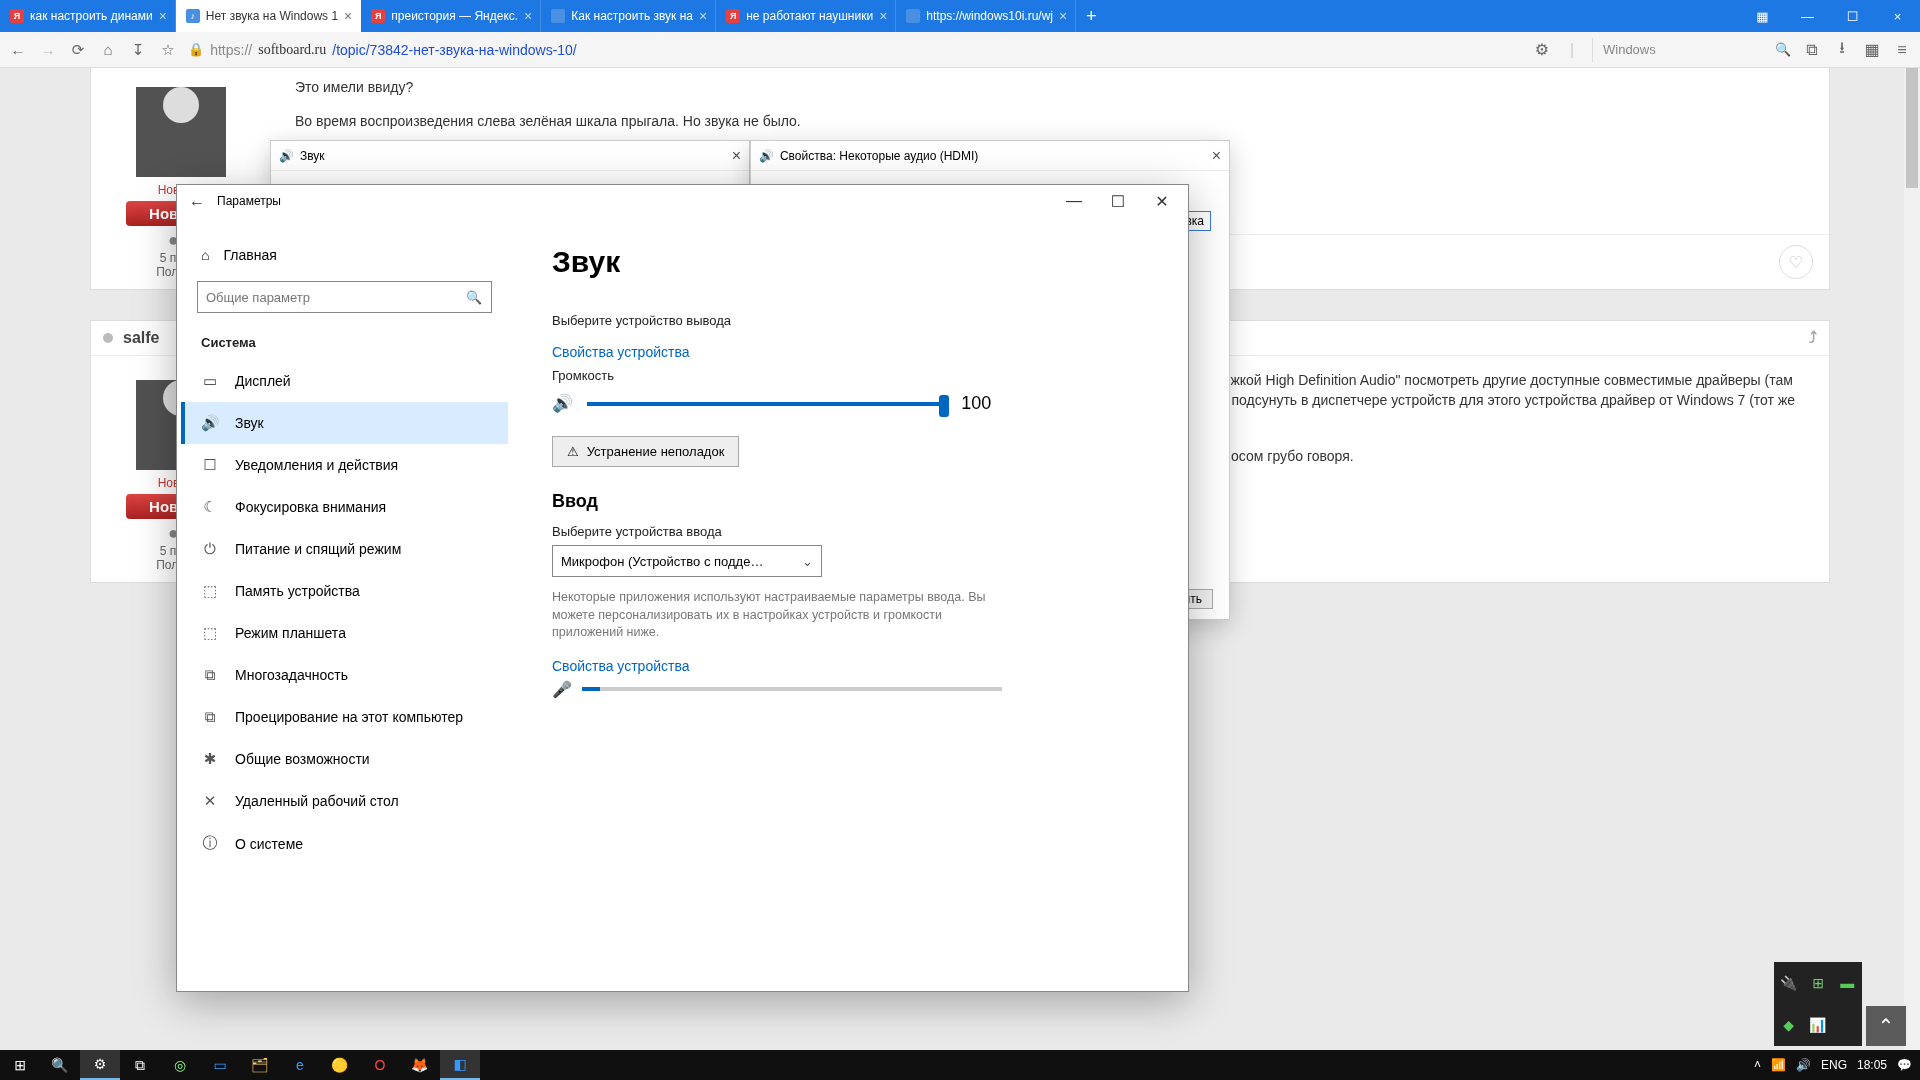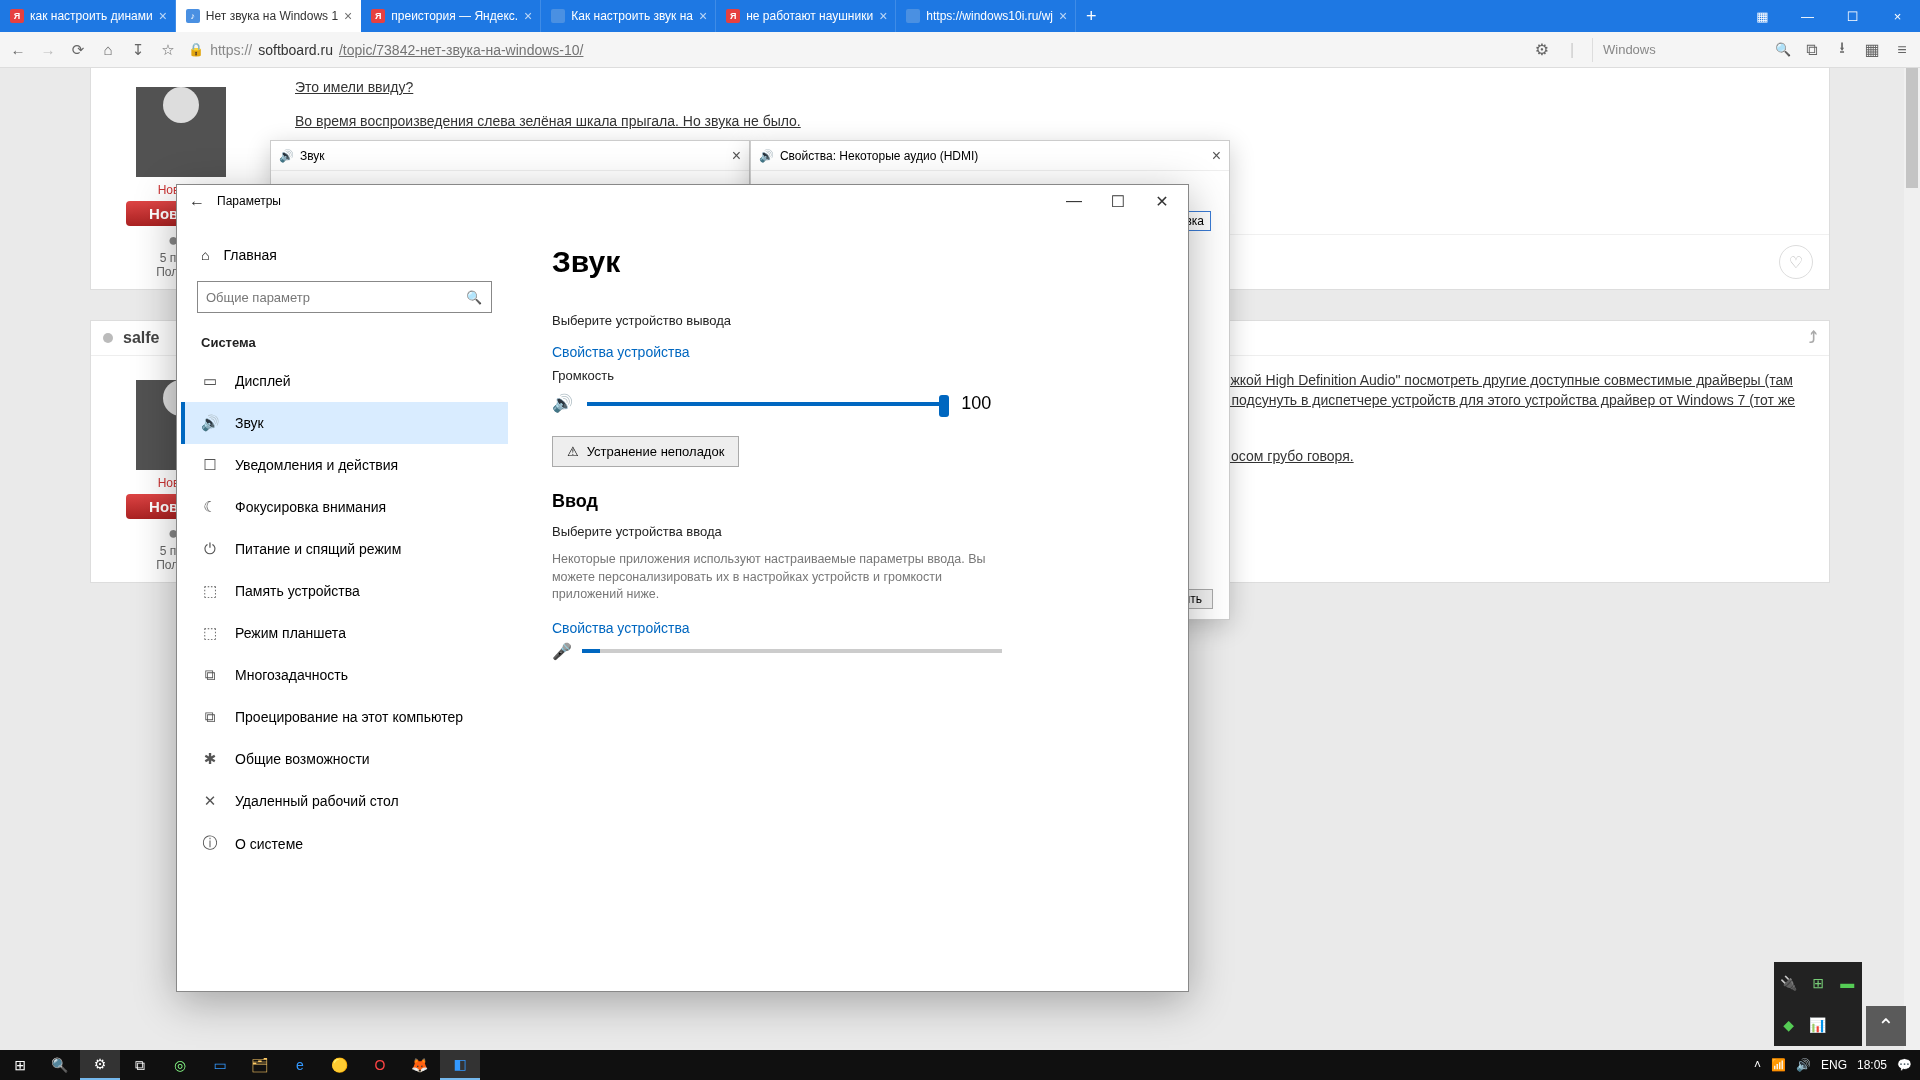--- a/index.html
+++ b/index.html
@@ -15,37 +15,37 @@
 .tab .tclose { font-size:14px; opacity:.7; }
 .newtab { width:30px; display:flex; align-items:center; justify-content:center; color:#fff; font-size:18px; cursor:pointer; }
 .winbtns { margin-left:auto; display:flex; }
 .winbtn { width:45px; display:flex; align-items:center; justify-content:center; color:#fff; font-size:13px; cursor:pointer; }
 
 
 .addrbar { height:36px; background:#f5f5f5; border-bottom:1px solid #ddd; display:flex; align-items:center; padding:0 8px; gap:10px; }
 .navico { width:20px; height:20px; display:flex; align-items:center; justify-content:center; color:#666; cursor:pointer; font-size:15px; }
 .urlbox { flex:1; display:flex; align-items:center; gap:6px; font-size:14px; color:#333; }
 .urlbox .lock { color:#3a9c3a; font-size:13px; }
-.urlbox .domain { color:#333; }
-.urlbox .path { color:#737373;text-decoration:underline; }
+.urlbox .domain { color:#333;font-family:Liberation Serif, serif; }
+.urlbox .path { color:#1d4ed8; }
 .searchbox { width:200px; height:24px; display:flex; align-items:center; gap:6px; font-size:13px; color:#888; border-left:1px solid #ddd; padding-left:10px; }
 .rico { width:20px; height:20px; display:flex; align-items:center; justify-content:center; color:#666; cursor:pointer; }
 
 
 .page { position:absolute; top:68px; left:0; right:0; bottom:30px; background:#eaeaea; overflow:hidden; }
 .forum { margin:0 auto; width:1740px; padding-top:0; }
 .post { background:#fff; border:1px solid #ddd; margin-bottom:30px; display:flex; }
 .post-side { width:180px; padding:10px; text-align:center; font-size:12px; color:#666; }
 .avatar { width:90px; height:90px; background:#525252; margin:0 auto 6px; }
 .avatar::before{content:"";display:block;width:36px;height:36px;background:#ddd;border-radius:50%;margin:14px auto 0;}
 .rank { color:#c33; font-size:12px; }
 .badge { background:linear-gradient(#d44,#a22); color:#fff; padding:4px 16px; border-radius:4px; margin:4px auto; width:110px; font-weight:600; font-size:15px; }
 .dots { color:#888; font-size:18px; margin-top:4px;}
 .post-body { flex:1; padding:16px 24px; font-size:14px; color:#333; }
-.post-body p { margin-bottom:18px;text-decoration:underline; }
+.post-body p { margin-bottom:18px; }
 .post2-head{display:flex;align-items:center;gap:10px;border-bottom:1px solid #eee;padding:8px 12px;color:#444;font-size:16px;font-weight:600;}
 .post2-head .on{width:10px;height:10px;background:#bbb;border-radius:50%;}
 .post2-head .right{margin-left:auto;color:#aaa;cursor:pointer;}
 .heart { width:34px; height:34px; border:1px solid #ddd; border-radius:50%; margin-left:auto; display:flex; align-items:center; justify-content:center; color:#bbb; font-size:16px; cursor:pointer; }
 .post-foot{display:flex;padding:10px 16px;border-top:1px solid #f0f0f0;}
 
 
 .bgwin { position:absolute; background:#fff; border:1px solid #ccc; box-shadow:0 6px 24px rgba(0,0,0,.2); }
 .bgwin-title { height:30px; background:#fff; display:flex; align-items:center; font-size:12px; padding:0 8px; gap:6px; border-bottom:1px solid #eee;}
 .bgwin-title .bx{margin-left:auto;font-size:16px;color:#555;cursor:pointer;}
@@ -323,20 +323,24 @@
           </div>
         <span class="vol-val">100</span>
       </div>
       <div class="fix-btn">
           <span>⚠</span>
           <span>Устранение неполадок</span>
         </div>
 
       <h2>Ввод</h2>
       <div class="sect-label">Выберите устройства ввода</div>
+      <div class="combo">
+          <span>Микрофон (Устройство с подде…</span>
+          <span class="chev">⌄</span>
+        </div>
       <div class="helptxt">Некоторые приложения используют настраиваемые параметры ввода. Вы можете персонализировать их в настройках устройств и громкости приложений ниже.</div>
       <div class="link">Свойства устройства</div>
 
       <div class="mic-row">
         <span>🎤</span>
         <div class="mic-bar">
             <div class="fill"></div>
           </div>
       </div>
     </div>

